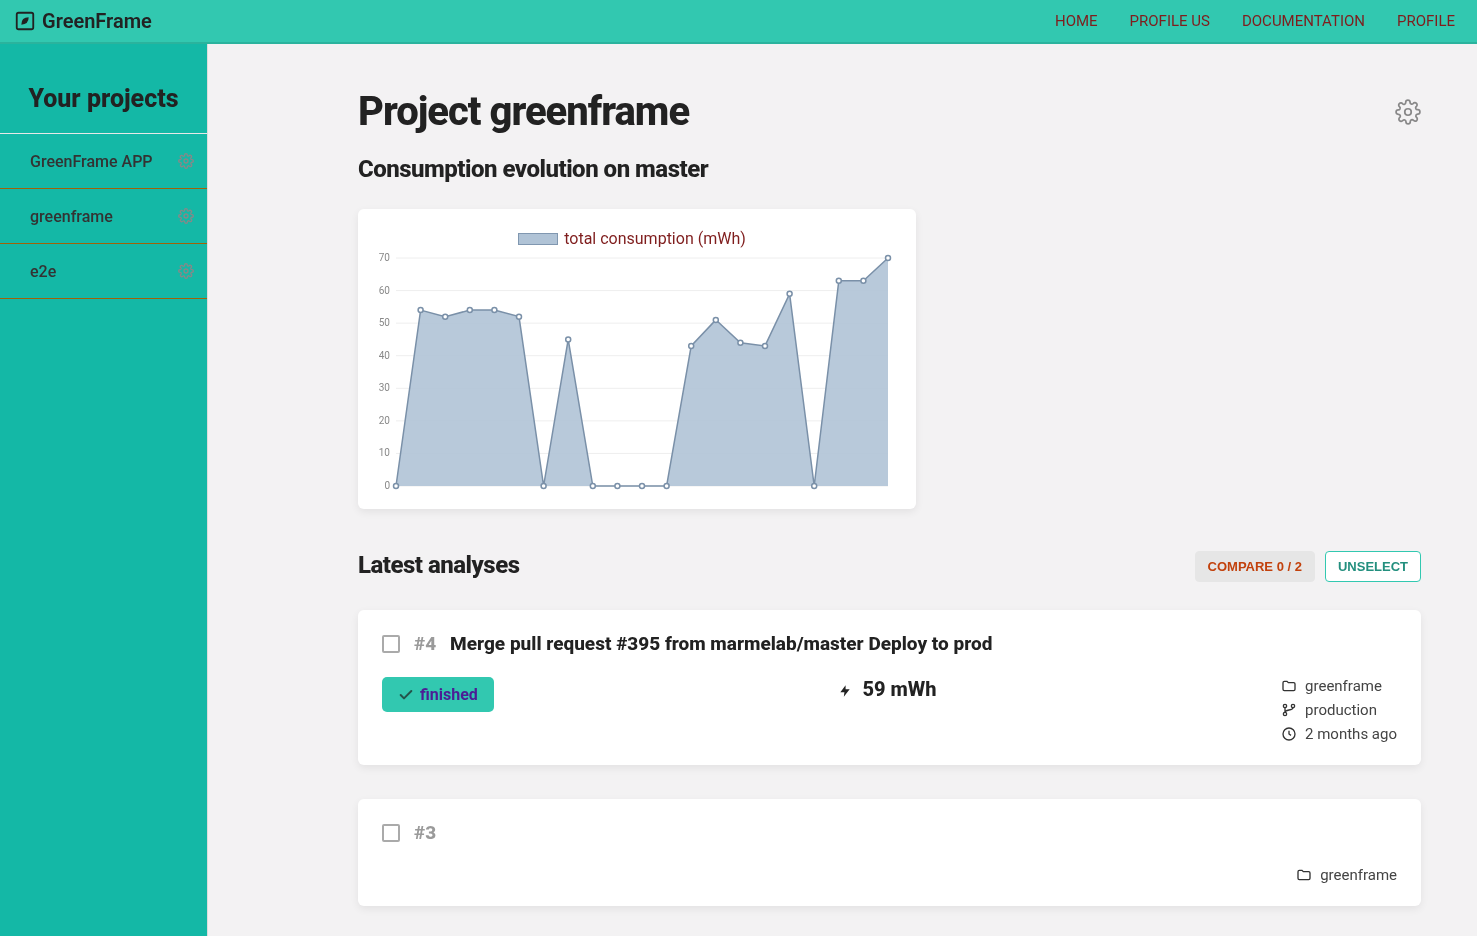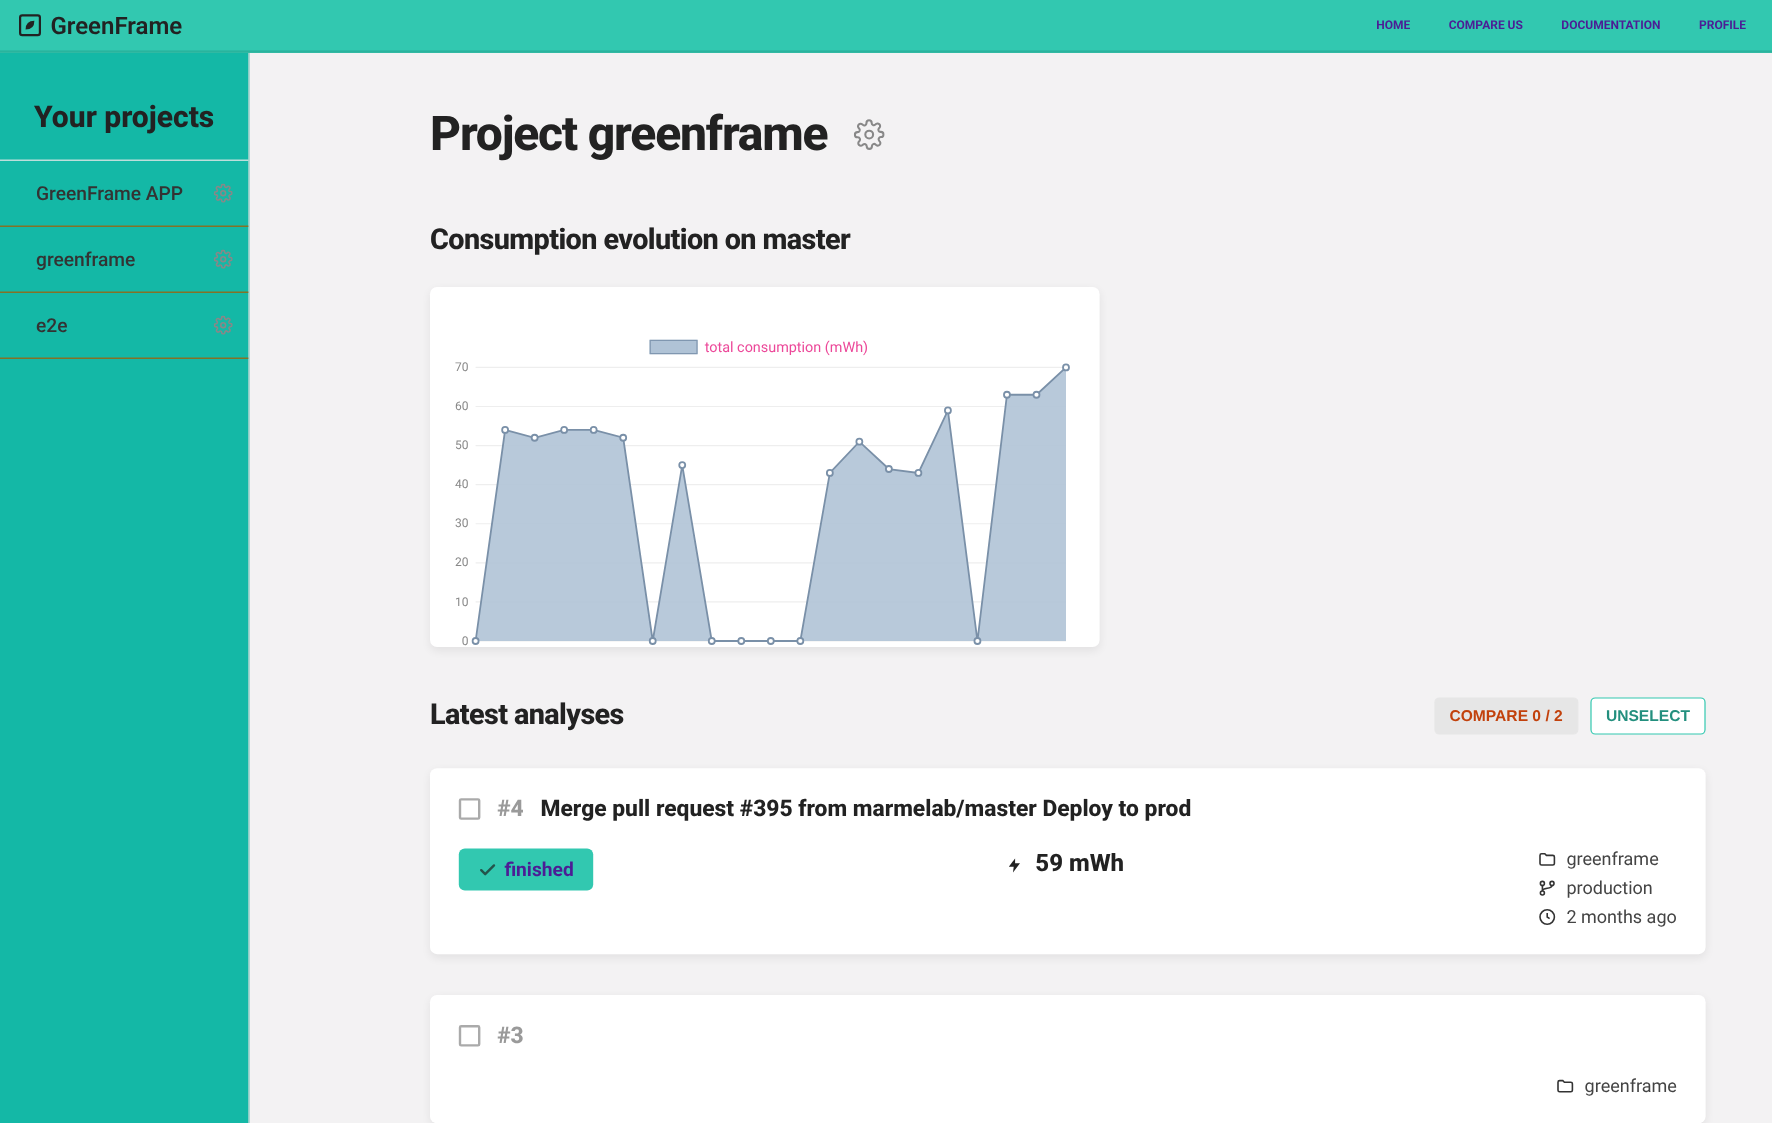--- a/index.html
+++ b/index.html
@@ -5,42 +5,42 @@
   * { margin: 0; padding: 0; box-sizing: border-box; }
   body { font-family: -apple-system, BlinkMacSystemFont, "Segoe UI", Roboto, Helvetica, Arial, sans-serif; background: #f3f2f3; color: #222; overflow: hidden; }
   .app { display: flex; flex-direction: column; height: 100vh; }
   
   
   .topbar { height: 44px; background: #32c8b0; display: flex; align-items: center; justify-content: space-between; padding: 0 22px 0 14px; border-bottom: 2px solid #2ab39d; }
   .brand { display: flex; align-items: center; gap: 6px; }
   .brand-text { font-size: 20px; font-weight: 600; color: #222; }
   .brand svg { width: 22px; height: 22px; }
   .nav { display: flex; gap: 32px; }
-  .nav-link { font-size: 10px; font-weight: 700; color: #4c1d95; text-decoration: none; cursor: pointer; }
+  .nav-link { font-size: 15px; font-weight: 400; color: #7f1d1d; text-decoration: none; cursor: pointer; }
   
   
   .body { display: flex; flex: 1; overflow: hidden; }
   .sidebar { width: 208px; border-right: 1px solid #ddd; background: #14b8a6; padding: 32px 0 0 0; }
   .sidebar-title { font-size: 25px; font-weight: 800; text-align: center; padding: 8px 16px 20px; }
   .project-list { }
   .project-item { display: flex; align-items: center; justify-content: space-between; padding: 16px 10px 16px 30px; border-bottom: 1px solid #a16207; cursor: pointer; }
   .project-item:first-child { border-top: 1px solid #e8e8e8; }
   .project-item .name { font-size: 16px; font-weight: 500; color: #333; }
   .gear-btn { width: 22px; height: 22px; display: flex; align-items: center; justify-content: center; cursor: pointer; color: #888; }
   
   .main { flex: 1; overflow-y: auto; padding: 44px 56px 40px 150px; }
   
-  .page-header { display: flex; align-items: center; gap: 22px; margin-bottom: 50px; }
+  .page-header { display: flex; align-items: center; gap: 22px; margin-bottom: 20px; justify-content: space-between; }
   .page-title { font-size: 40px; font-weight: 800; letter-spacing: -1px; color: #222; }
   .page-gear { width: 26px; height: 26px; color: #888; cursor: pointer; }
   
   .section-title { font-size: 24px; font-weight: 800; letter-spacing: -0.5px; margin-bottom: 26px; color: #222; }
   
   .chart-card { width: 558px; height: 300px; background: #fff; border-radius: 6px; box-shadow: 0 3px 8px rgba(0,0,0,0.07); padding: 20px 20px 10px 10px; margin-bottom: 42px; position: relative; }
-  .chart-legend { display: flex; align-items: center; justify-content: center; gap: 6px; font-size: 12px; color: #ec4899; margin-bottom: 4px; margin-top: 23px; }
+  .chart-legend { display: flex; align-items: center; justify-content: center; gap: 6px; font-size: 16px; color: #7f1d1d; margin-bottom: 4px; }
   .legend-swatch { width: 40px; height: 12px; background: #b0c3d6; border: 1px solid #8097b0; }
   
   .analyses-header { display: flex; align-items: flex-start; justify-content: space-between; margin-bottom: 28px; }
   .analyses-buttons { display: flex; gap: 10px; align-items: center; }
   .btn { border: 1px solid #ccc; border-radius: 4px; padding: 7px 12px; font-size: 13px; font-weight: 700; cursor: pointer; background: #fff; }
   .btn-disabled { background: #e6e6e6; color: #c2410c; border-color: #e6e6e6; cursor: default; }
   .btn-outline-teal { border-color: #32c8b0; color: #238f7e; }
   
   .analysis-card { background: #fff; border-radius: 6px; box-shadow: 0 3px 8px rgba(0,0,0,0.07); padding: 22px 24px 22px 24px; margin-bottom: 34px; }
   .analysis-top { display: flex; align-items: center; gap: 14px; margin-bottom: 22px; }
@@ -64,21 +64,21 @@
   <div class="topbar">
     <div class="brand">
       <svg viewBox="0 0 24 24" fill="none" stroke="#222" stroke-width="2">
         <rect x="3" y="3" width="18" height="18" rx="2" ry="2" fill="none"></rect>
         <path d="M8 16 Q8 8 16 8 Q16 16 8 16 Z" fill="#222" stroke="none"></path>
       </svg>
       <span class="brand-text">GreenFrame</span>
     </div>
     <div class="nav">
       <a class="nav-link">HOME</a>
-      <a class="nav-link">COMPARE US</a>
+      <a class="nav-link">PROFILE US</a>
       <a class="nav-link">DOCUMENTATION</a>
       <a class="nav-link">PROFILE</a>
     </div>
   </div>
 
   <div class="body">
 
     <div class="sidebar">
       <div class="sidebar-title">Your projects</div>
       <div class="project-list">

